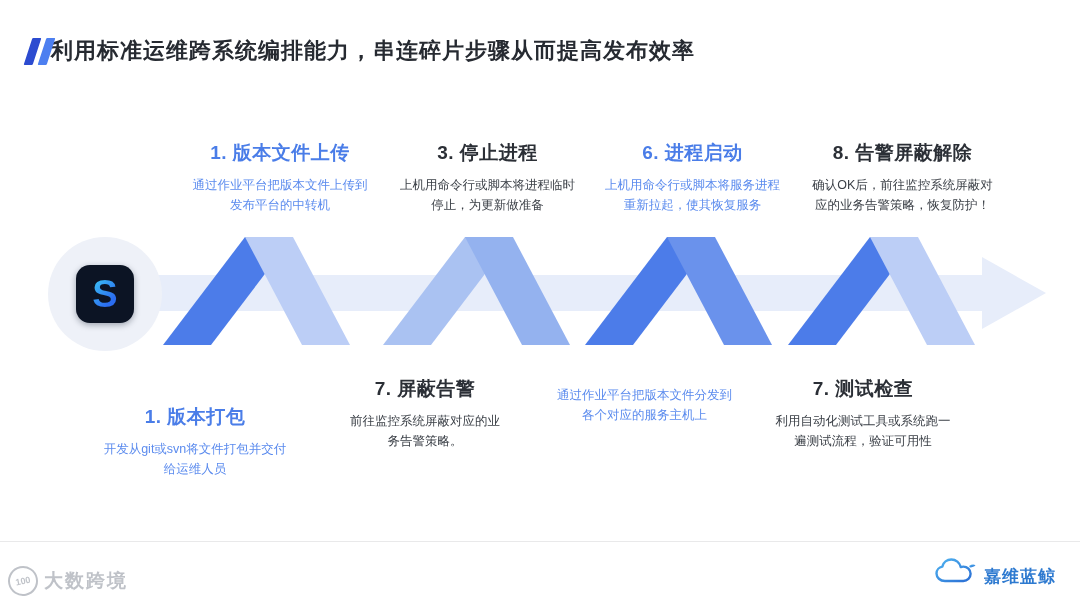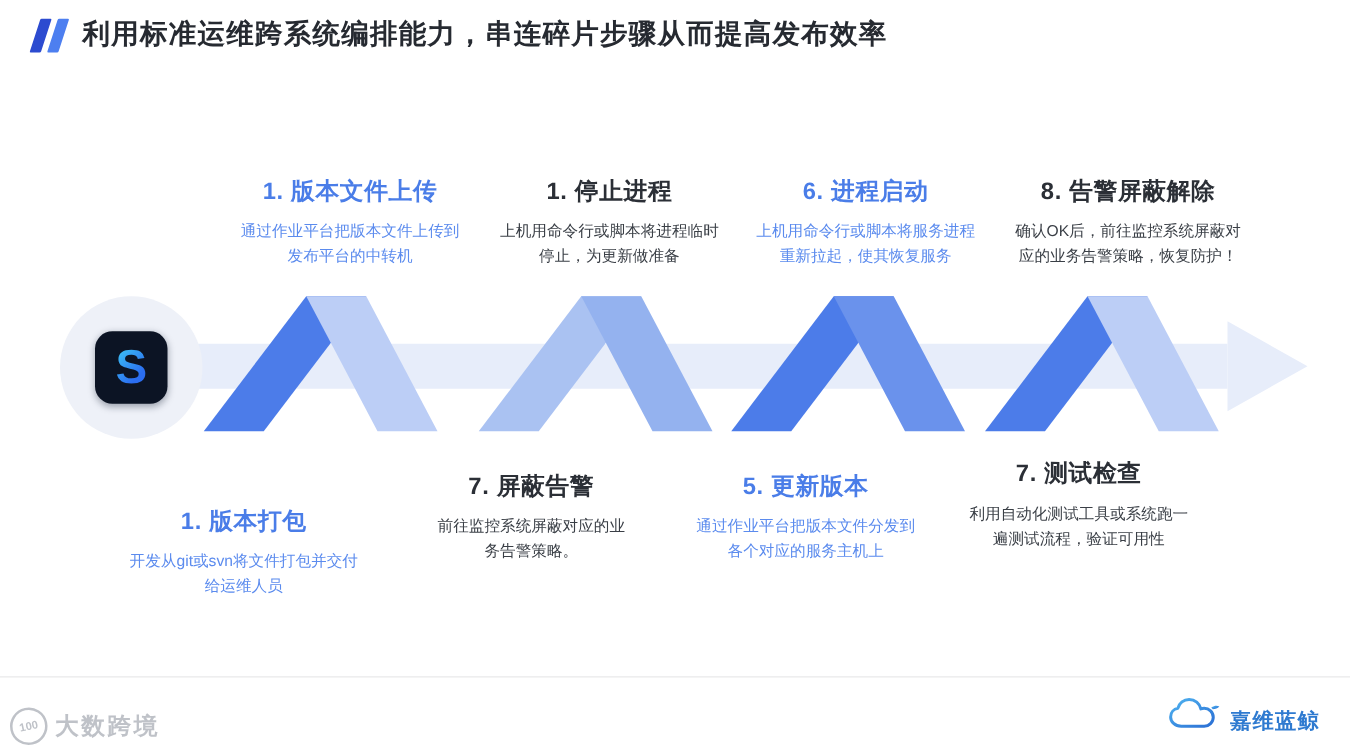--- a/index.html
+++ b/index.html
@@ -8,24 +8,23 @@
     width: 1080px;
     height: 600px;
     background: #ffffff;
     overflow: hidden;
     font-family: "Liberation Sans", "DejaVu Sans", sans-serif;
   }
 
   
   .header {
     position: absolute;
-    top: 12px; left: 28px;
+    top: 36px; left: 28px;
     display: flex;
-    align-items: flex-end;
-    gap: 15px;
+    align-items: center;
   }
   .slashes { display: flex; gap: 5px; transform: skewX(-18deg); }
   .slash { width: 9px; height: 27px; border-radius: 1px; }
   .slash.s1 { background: #2c4bd0; }
   .slash.s2 { background: #4d7ff0; }
   .page-title {
     font-size: 22px;
     font-weight: bold;
     color: #262a31;
     letter-spacing: 1px;
@@ -76,21 +75,21 @@
 
   
   .step-2 { left: 180px; top: 140px; width: 200px; }
   .step-4 { left: 385px; top: 140px; width: 205px; }
   .step-6 { left: 590px; top: 140px; width: 205px; }
   .step-8 { left: 795px; top: 140px; width: 215px; }
   
   .step-1 { left:  95px; top: 376px; width: 200px; margin-top: 28px; }
   .step-3 { left: 330px; top: 376px; width: 190px; }
   .step-5 { left: 542px; top: 376px; width: 205px; }
-  .step-7 { left: 758px; top: 366px; width: 210px; }
+  .step-7 { left: 758px; top: 376px; width: 210px; }
 
   .step-1 .desc { width: 185px; }
   .step-2 .desc { width: 185px; }
   .step-3 .desc { width: 155px; }
   .step-4 .desc { width: 185px; }
   .step-5 .desc { width: 185px; }
   .step-6 .desc { width: 185px; }
   .step-7 .desc { width: 185px; }
   .step-8 .desc { width: 188px; }
 
@@ -170,25 +169,24 @@
   </div>
   <div class="step step-2 theme-blue">
     <div class="title">1. 版本文件上传</div>
     <div class="desc">通过作业平台把版本文件上传到发布平台的中转机</div>
   </div>
   <div class="step step-3 theme-dark">
     <div class="title">7. 屏蔽告警</div>
     <div class="desc">前往监控系统屏蔽对应的业务告警策略。</div>
   </div>
   <div class="step step-4 theme-dark">
-    <div class="title">1. 停止进程</div>
+    <div class="title">3. 停止进程</div>
     <div class="desc">上机用命令行或脚本将进程临时停止，为更新做准备</div>
   </div>
   <div class="step step-5 theme-blue">
-    <div class="title">5. 更新版本</div>
     <div class="desc">通过作业平台把版本文件分发到各个对应的服务主机上</div>
   </div>
   <div class="step step-6 theme-blue">
     <div class="title">6. 进程启动</div>
     <div class="desc">上机用命令行或脚本将服务进程重新拉起，使其恢复服务</div>
   </div>
   <div class="step step-7 theme-dark">
     <div class="title">7. 测试检查</div>
     <div class="desc">利用自动化测试工具或系统跑一遍测试流程，验证可用性</div>
   </div>

